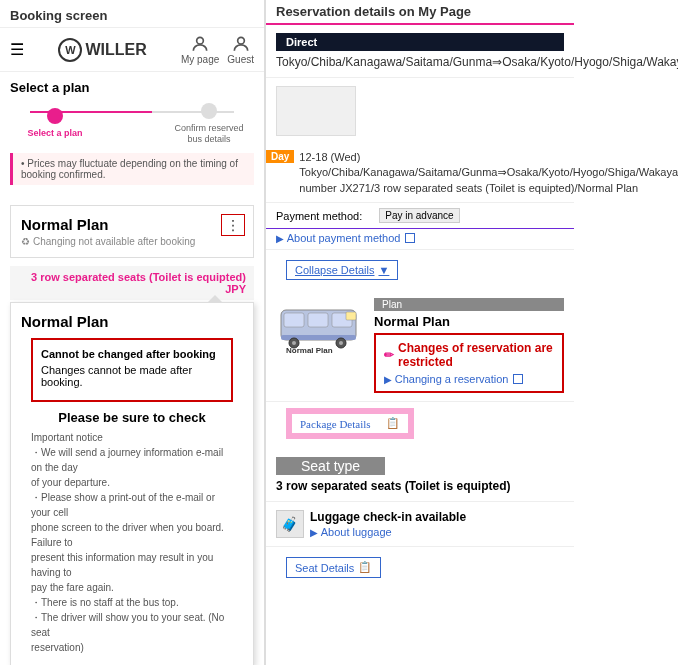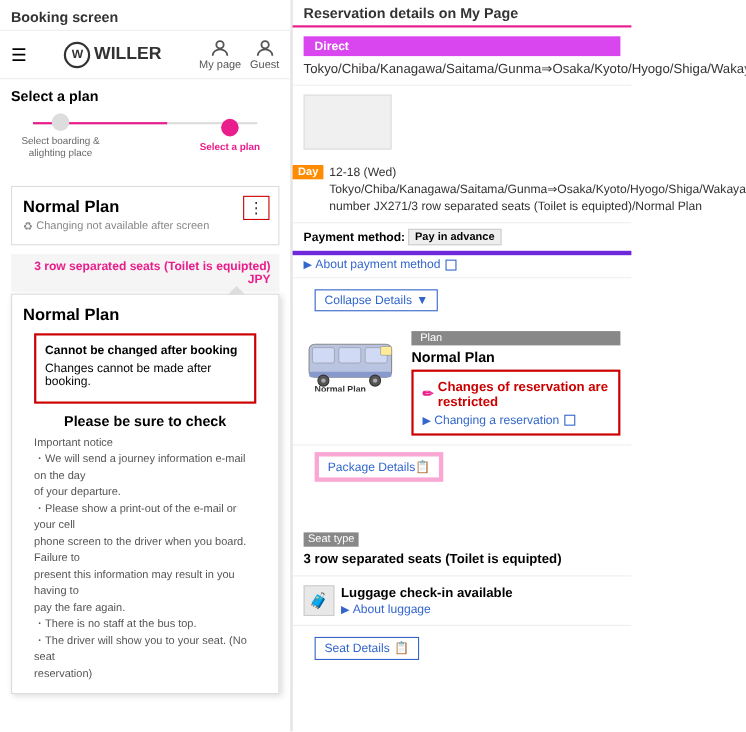--- a/index.html
+++ b/index.html
@@ -47,48 +47,48 @@
     .popup-change-box p { font-size: 11px; margin-bottom: 4px; }
     .popup-change-box p:first-child { font-weight: bold; }
     .popup-check-title { font-size: 13px; font-weight: bold; text-align: center; margin: 8px 0 5px; }
     .popup-notice-text { font-size: 10px; color: #555; padding: 0 10px; line-height: 1.5; }
 
     
     .right-panel { width: 309px; display: flex; flex-direction: column; border-left: 1px solid #ddd; }
     .right-header { padding: 4px 10px 4px; border-bottom: 2px solid #e91e8c; }
     .confirm-details-bar { padding: 8px 10px; border-bottom: 1px solid #eee; font-size: 13px; font-weight: bold; }
 
-    .direct-badge { background: #d946ef; color: #fff; font-size: 11px; font-weight: bold; padding: 3px 10px; display: inline-block; margin: 8px 10px 4px; }
+    .direct-badge { background: #0f172a; color: #fff; font-size: 11px; font-weight: bold; padding: 3px 10px; display: inline-block; margin: 8px 10px 4px; }
     .route-text { font-size: 12px; color: #333; padding: 0 10px 8px; border-bottom: 1px solid #eee; }
 
     .image-placeholder { width: 80px; height: 50px; background: #f0f0f0; border: 1px solid #ddd; margin: 8px 10px; flex-shrink: 0; }
 
     .day-badge-row { display: flex; align-items: flex-start; padding: 6px 0; gap: 5px; border-bottom: 1px solid #eee; }
     .day-badge { background: #ff8c00; color: #fff; font-size: 10px; font-weight: bold; padding: 1px 5px; white-space: nowrap; }
     .day-details { font-size: 11px; color: #333; line-height: 1.4; }
 
-    .payment-row { display: flex; align-items: center; gap: 3px; padding: 5px 10px; border-bottom: 4px solid #6d28d9; font-size: 11px; font-weight: bold; }
+    .payment-row { display: flex; align-items: center; gap: 17px; padding: 5px 10px; border-bottom: 1px solid #6d28d9; font-size: 11px; }
     .payment-badge { background: #eee; border: 1px solid #ccc; padding: 1px 5px; font-size: 10px; }
     .link-row { padding: 3px 10px 5px; font-size: 11px; color: #3366cc; border-bottom: 1px solid #eee; display: flex; align-items: center; gap: 3px; cursor: pointer; }
 
-    .collapse-btn { margin: 6px 10px; border: 1px solid #3366cc; display: inline-flex; align-items: center; padding: 3px 8px; font-size: 11px; color: #3366cc; cursor: pointer; gap: 4px; }
+    .collapse-btn { margin: 6px 10px; border: 1px solid #3366cc; display: inline-flex; align-items: center; padding: 3px 8px; font-size: 11px; color: #3366cc; cursor: pointer; gap: 4px; text-decoration: underline; }
 
     .plan-section { display: flex; flex-direction: row; padding: 8px 10px; gap: 8px; border-bottom: 1px solid #eee; align-items: flex-start; }
     .plan-label-col { display: flex; flex-direction: column; }
     .plan-section-badge { background: #888; color: #fff; font-size: 10px; padding: 1px 8px; display: inline-block; margin-bottom: 3px; }
     .plan-section-name { font-size: 13px; font-weight: bold; }
 
     .changes-box { border: 2px solid #c00; padding: 6px 8px; margin-top: 4px; background: #fff; }
     .changes-box-title { color: #c00; font-size: 12px; font-weight: bold; display: flex; align-items: center; gap: 4px; }
     .changes-link { font-size: 11px; color: #3366cc; display: flex; align-items: center; gap: 3px; margin-top: 4px; cursor: pointer; }
 
-    .package-btn { margin: 4px 10px; border: 4px solid #f9a8d4; display: inline-flex; align-items: center; padding: 3px 8px; font-size: 11px; color: #3366cc; cursor: pointer; gap: 0; }
+    .package-btn { margin: 4px 10px; border: 6px solid #f9a8d4; display: inline-flex; align-items: center; padding: 3px 8px; font-size: 11px; color: #3366cc; cursor: pointer; gap: 16px; font-family: Liberation Serif, serif; }
 
     .seat-type-section { padding: 8px 10px; border-bottom: 1px solid #eee; }
-    .section-badge-gray { background: #888; color: #fff; font-size: 10px; padding: 1px 4px; display: inline-block; margin-bottom: 4px; margin-top: 28px; }
+    .section-badge-gray { background: #888; color: #fff; font-size: 14px; padding: 1px 25px; display: inline-block; margin-bottom: 4px; }
     .seat-type-text { font-size: 12px; font-weight: bold; }
 
     .luggage-section { padding: 8px 10px; border-bottom: 1px solid #eee; display: flex; align-items: flex-start; gap: 6px; }
     .luggage-icon { width: 28px; height: 28px; background: #e8e8e8; border: 1px solid #ccc; flex-shrink: 0; display: flex; align-items: center; justify-content: center; font-size: 14px; }
     .luggage-info { display: flex; flex-direction: column; }
     .luggage-title { font-size: 12px; font-weight: bold; }
     .luggage-link { font-size: 11px; color: #3366cc; display: flex; align-items: center; gap: 3px; cursor: pointer; margin-top: 2px; }
 
     .seat-details-btn { margin: 6px 10px; border: 1px solid #3366cc; display: inline-flex; align-items: center; padding: 3px 8px; font-size: 11px; color: #3366cc; cursor: pointer; gap: 4px; }
 
@@ -132,35 +132,38 @@
       </div>
     </div>
   </div>
 
   <div class="select-plan-section">
     <div class="select-plan-title">Select a plan</div>
     <div class="progress-bar-area">
       <div class="progress-line"></div>
       <div class="progress-line-filled"></div>
       <div class="progress-step">
-        <div class="progress-dot dot-inactive"></div>
-        <div class="progress-label">Select boarding &amp; alighting place</div>
-      </div>
-      <div class="progress-step">
         <div class="progress-dot dot-active"></div>
         <div class="progress-label active">Select a plan</div>
       </div>
+      <div class="progress-step">
+        <div class="progress-dot dot-inactive"></div>
+        <div class="progress-label">Confirm reserved bus details</div>
+      </div>
+    </div>
+    <div class="price-notice">
+      <span>• </span><span>Prices may fluctuate depending on the timing of booking confirmed.</span>
     </div>
   </div>
 
   <div class="plan-card">
     <div class="plan-card-title">Normal Plan</div>
     <div class="plan-card-subtitle">
       <span style="color:#888;">♻</span>
-      <span>Changing not available after screen</span>
+      <span>Changing not available after booking</span>
     </div>
     <div class="plan-card-menu">⋮</div>
   </div>
 
   <div class="popup-seats-label">
     <span>3 row separated seats (Toilet is equipted)</span>
     <span style="color:#e91e8c;font-weight:bold;float:right;">JPY</span>
   </div>
 
   <div class="plan-popup">

